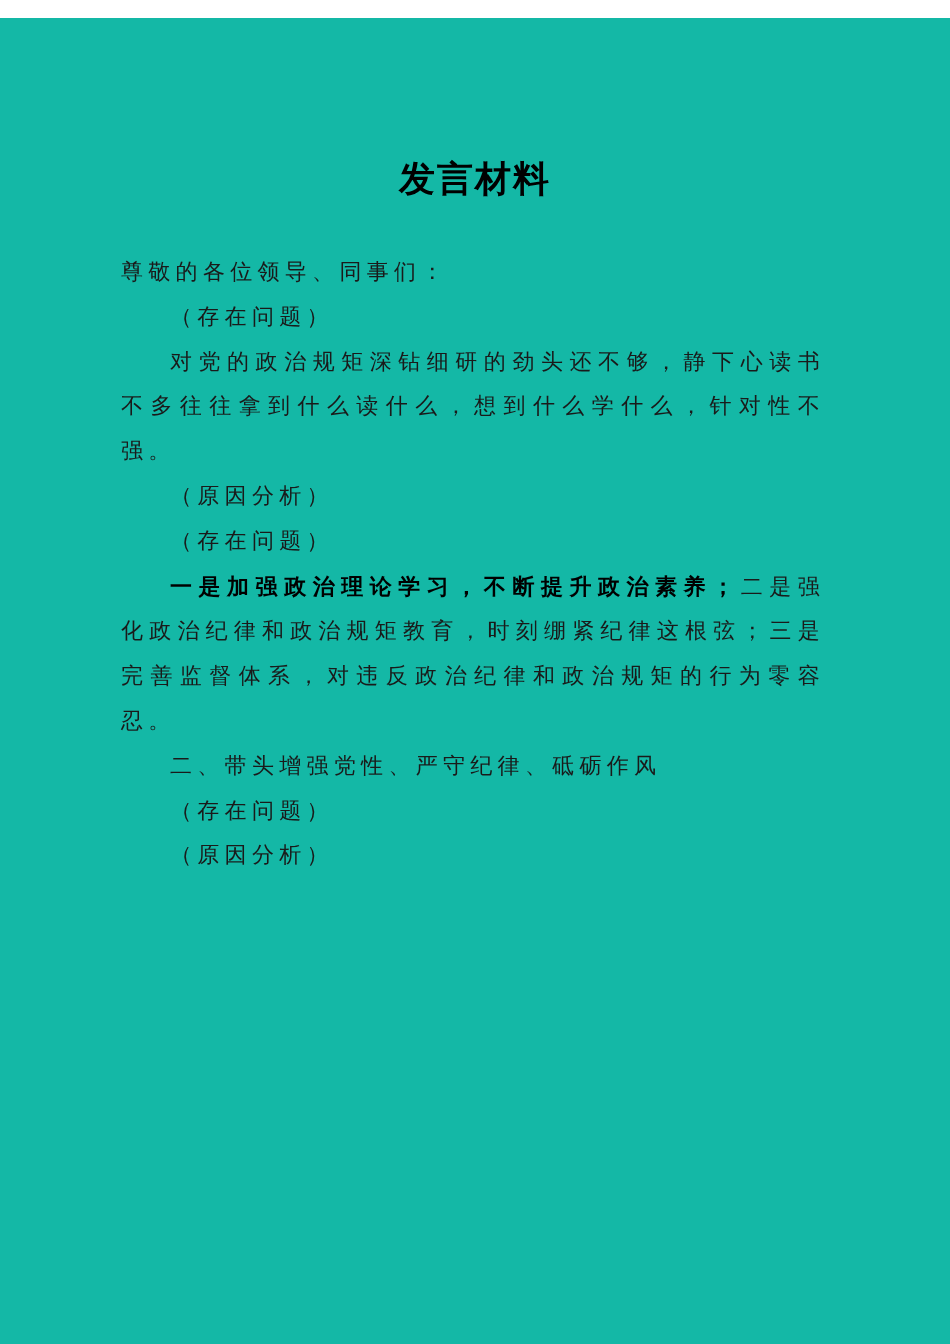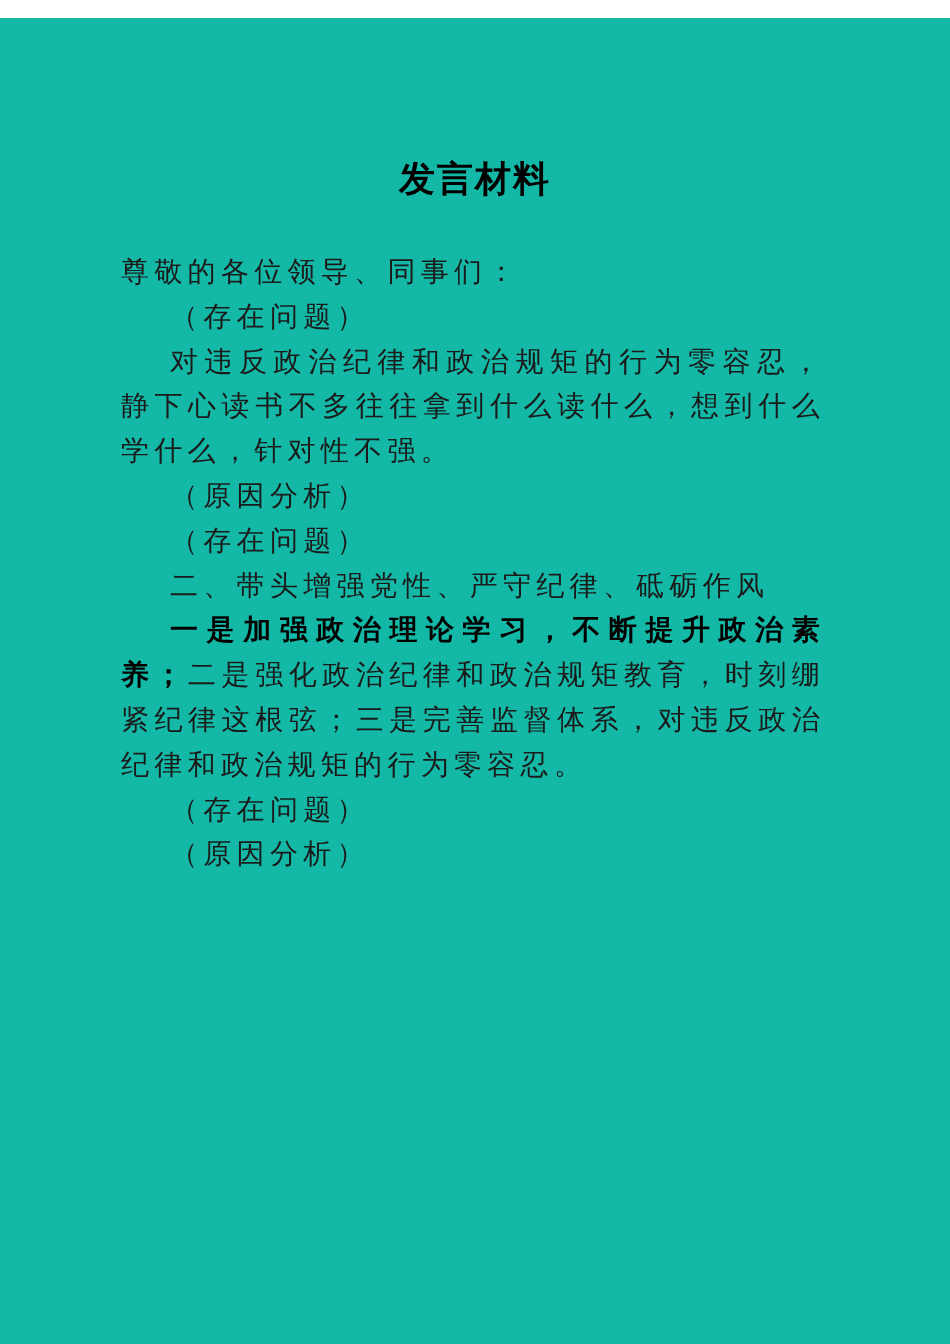--- a/index.html
+++ b/index.html
@@ -33,21 +33,21 @@
       font-weight: bold;
       letter-spacing: 2px;
       color: #000000;
       line-height: 48px;
     }
     .body-text {
       position: absolute;
       left: 121px;
       top: 232px;
       width: 704px;
-      font-size: 28px;
+      font-size: 22px;
       line-height: 44.8px;
       letter-spacing: 5.3px;
       text-align: justify;
       text-justify: inter-character;
     }
     .body-text p {
       margin: 0;
       padding: 0;
     }
     .indent {
@@ -61,22 +61,22 @@
 </head>
 <body>
 
 <div class="page">
   <div class="title">发言材料</div>
 
   <div class="body-text">
     <p>尊敬的各位领导、同事们：</p>
 
     <p class="indent">（存在问题）</p>
-    <p class="indent">对违反政治纪律和政治规矩的行为零容忍，静下心读书不多往往拿到什么读什么，想到什么学什么，针对性不强。</p>
+    <p class="indent">对党的政治规矩深钻细研的劲头还不够，静下心读书不多往往拿到什么读什么，想到什么学什么，针对性不强。</p>
     <p class="indent">（原因分析）</p>
     <p class="indent">（存在问题）</p>
+    <p class="indent"><span class="emph">一是加强政治理论学习，不断提升政治素养；</span><span>二是强化政治纪律和政治规矩教育，时刻绷紧纪律这根弦；三是完善监督体系，对违反政治纪律和政治规矩的行为零容忍。</span></p>
+
     <p class="indent">二、带头增强党性、严守纪律、砥砺作风</p>
-
-    <p class="indent"><span class="emph">一是加强政治理论学习，不断提升政治素养；</span><span>二是强化政治纪律和政治规矩教育，时刻绷紧纪律这根弦；三是完善监督体系，对违反政治纪律和政治规矩的行为零容忍。</span></p>
     <p class="indent">（存在问题）</p>
     <p class="indent">（原因分析）</p>
   </div>
 </div>
 
 </body></html>

